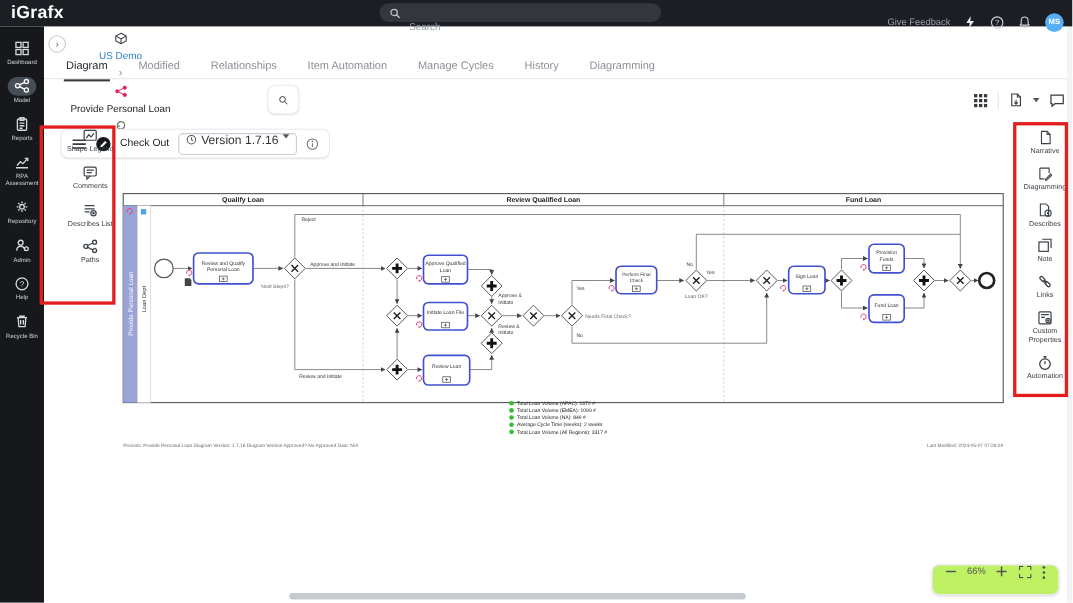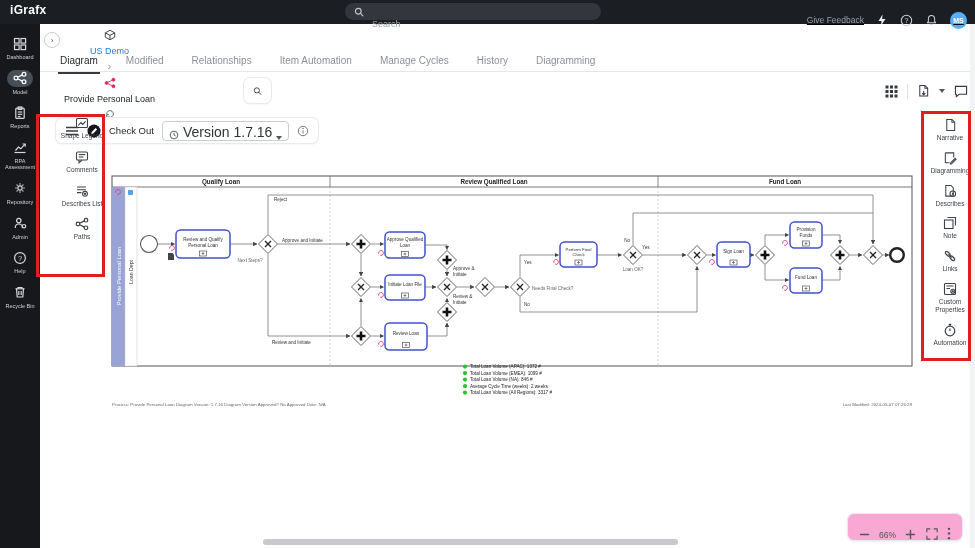--- a/index.html
+++ b/index.html
@@ -1,26 +1,26 @@
 <!DOCTYPE html>
 <html><head>
 <meta charset="utf-8">
 <style>
   html,body{margin:0;padding:0;}
   body{width:975px;height:548px;position:relative;overflow:hidden;background:#fff;
        font-family:"Liberation Sans",sans-serif;-webkit-font-smoothing:antialiased;}
   
   .topbar{position:absolute;left:0;top:0;width:975px;height:24px;background:#1b1e23;z-index:5;}
-  .logo{position:absolute;left:10px;top:3px;color:#fff;font-size:12px;font-weight:bold;letter-spacing:.3px;}
+  .logo{position:absolute;left:10px;top:3px;color:#fff;font-size:16px;font-weight:bold;letter-spacing:.3px;}
   .search{position:absolute;left:345px;top:3px;width:256px;height:17px;background:#33373d;border-radius:9px;
           display:flex;align-items:center;gap:6px;padding:0 9px;box-sizing:border-box;}
   .search input{background:transparent;border:none;outline:none;color:#c3c7cc;font-size:9px;width:100%;
           font-family:"Liberation Sans",sans-serif;margin-top:24px;}
   .search input::placeholder{color:#9aa0a6;}
-  .top-right{position:absolute;right:8px;top:0;height:40px;display:flex;align-items:center;gap:13px;text-decoration:underline;}
+  .top-right{position:absolute;right:8px;top:0;height:40px;display:flex;align-items:center;gap:13px;}
   .feedback{color:#9aa0a6;font-size:8.5px;}
   .avatar{width:17px;height:17px;border-radius:50%;background:#58aef6;color:#fff;font-size:7px;font-weight:bold;
           display:flex;align-items:center;justify-content:center;}
   
   .sidebar{position:absolute;left:0;top:24px;width:40px;height:524px;background:#16181c;z-index:4;
            display:flex;flex-direction:column;align-items:center;padding-top:7px;box-sizing:border-box;}
   .nav-item{width:40px;display:flex;flex-direction:column;align-items:center;padding:4px 0 5px;}
   .nav-ic{width:26px;height:17px;display:flex;align-items:center;justify-content:center;border-radius:9px;}
   .nav-item.active .nav-ic{background:#474e56;}
   .nav-label{font-size:5.5px;color:#cfd2d6;margin-top:2px;text-align:center;line-height:1.2;max-width:38px;}
@@ -33,41 +33,41 @@
   .bc-sep{color:#868e96;font-size:10px;}
   .bc-current{color:#212529;}
   .tabs{position:absolute;left:18px;top:27px;display:flex;gap:24px;font-size:10px;color:#8b9097;}
   .tab{padding:4px 2px 6px;border-bottom:2px solid transparent;}
   .tab.active{color:#24292e;border-bottom:2px solid #343a40;text-align:right;}
   .tabs-divider{position:absolute;left:0;top:47px;width:935px;height:1px;background:#e4e7ea;}
   .tb-card{position:absolute;top:54px;height:25px;background:#fff;border-radius:6px;
            box-shadow:0 0 0 1px #e8eaee,0 1px 2px rgba(0,0,0,.12);
            display:flex;align-items:center;gap:8px;padding:0 9px;box-sizing:border-box;}
   .co-label{font-size:9.5px;color:#212529;}
-  .ver-pill{border:1px solid #c9ced4;border-radius:4px;height:18px;display:flex;align-items:flex-end;gap:4px;
-            padding:0 6px;font-size:14px;color:#333;}
+  .ver-pill{border:1px solid #c9ced4;border-radius:4px;height:18px;display:flex;align-items:flex-start;gap:4px;
+            padding:0 6px;font-size:11px;color:#333;}
   .caret{width:0;height:0;border-left:3.5px solid transparent;border-right:3.5px solid transparent;border-top:4px solid #555;}
   .tb-right{position:absolute;left:845px;top:56px;height:22px;display:flex;align-items:center;gap:9px;}
   .vdiv{width:1px;height:15px;background:#dfe3e6;}
   
   .tool-panel{position:absolute;display:flex;flex-direction:column;align-items:center;}
   .left-panel{left:20px;top:92px;width:44px;gap:10px;}
   .right-panel{left:890px;top:94px;width:40px;gap:9px;}
   .panel-item{display:flex;flex-direction:column;align-items:center;gap:2px;}
   .panel-label{font-size:6.5px;color:#3c4249;text-align:center;line-height:1.2;}
   
   .annot{position:absolute;border:3px solid #e11d1d;z-index:50;}
   .annot-left{left:36px;top:114px;width:63px;height:157px;}
   .annot-right{left:921px;top:111px;width:44px;height:244px;}
   
   .diagram-svg{position:absolute;left:64px;top:146px;}
   
-  .zoom-card{position:absolute;left:808px;top:490px;width:114px;height:26px;background:#f9a8d4;border-radius:6px;
+  .zoom-card{position:absolute;left:808px;top:490px;width:114px;height:26px;background:#bef264;border-radius:6px;
              box-shadow:0 0 0 1px #e8eaee,0 1px 3px rgba(0,0,0,.15);
-             display:flex;align-items:flex-end;justify-content:space-around;padding:0 6px;box-sizing:border-box;}
+             display:flex;align-items:flex-start;justify-content:space-around;padding:0 6px;box-sizing:border-box;}
   .zoom-level{font-size:8.5px;color:#555;}
   
   .hscroll{position:absolute;left:223px;top:515px;width:415px;height:6px;border-radius:3px;background:#c6c9cd;}
   .vscroll{position:absolute;left:930px;top:0;width:5px;height:524px;background:#f1f3f5;}
   .icbtn{display:flex;align-items:center;justify-content:center;}
 </style>
 </head>
 <body>
 
 <div class="topbar">

